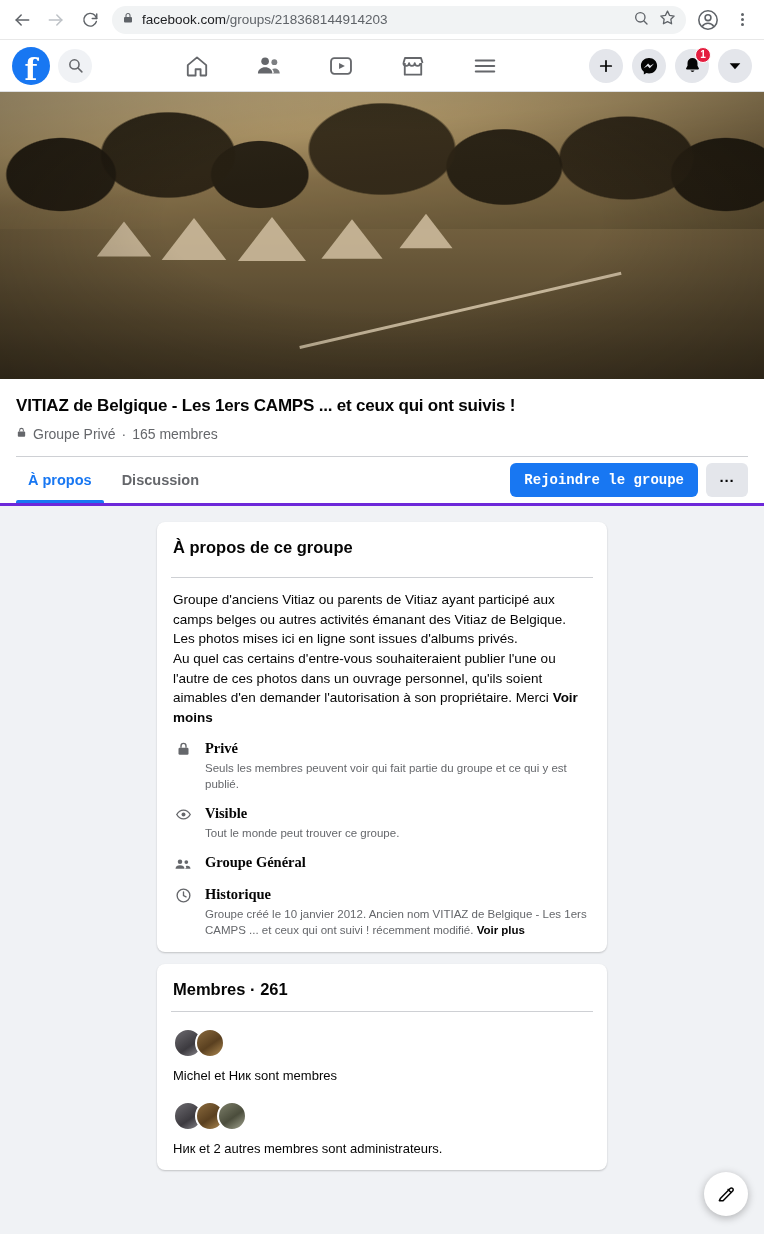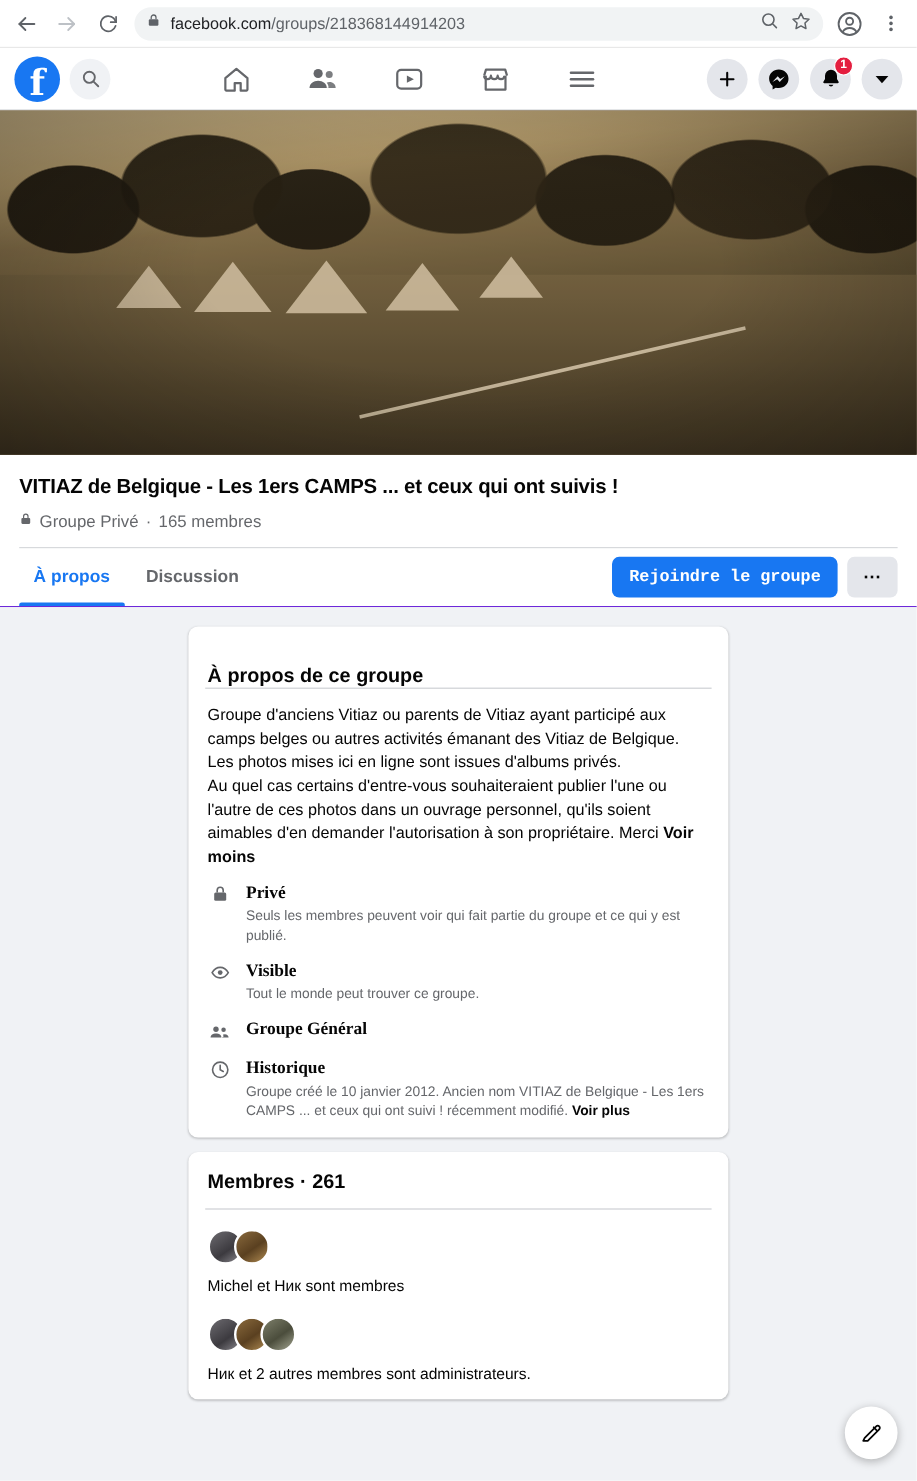--- a/index.html
+++ b/index.html
@@ -197,21 +197,21 @@
     margin: 14px 16px 0 16px;
   }
 
   
   .tab-row {
     display: flex;
     align-items: center;
     padding: 0 16px;
     background: #fff;
     height: 49px;
-    border-bottom: 1px solid #6d28d9;
+    border-bottom: 3px solid #6d28d9;
   }
   .tabs { display: flex; align-items: stretch; height: 100%; gap: 6px; }
   .tab {
     display: flex; align-items: center;
     padding: 0 12px;
     font-size: 14.5px;
     font-weight: bold;
     color: #65676b;
     position: relative;
   }
@@ -259,22 +259,21 @@
     margin: 0 auto 12px auto;
     background: #fff;
     border-radius: 8px;
     box-shadow: 0 1px 2px rgba(0,0,0,.2);
     padding: 14px 14px 14px 14px;
   }
   .card-title {
     font-size: 16.5px;
     font-weight: bold;
     color: #050505;
-    padding: 2px 0 0 2px;
-    margin-top: 16px;
+    padding: 2px 0 20px 2px;
   }
   .card-sep { height: 1px; background: #ced0d4; margin: 0 0 12px 0; }
   .about-text {
     font-size: 13.5px;
     color: #050505;
     line-height: 1.45;
     padding: 0 2px;
   }
   .see-less { font-weight: bold; color: #050505; }
   .see-more-inline { font-weight: bold; color: #050505; }

